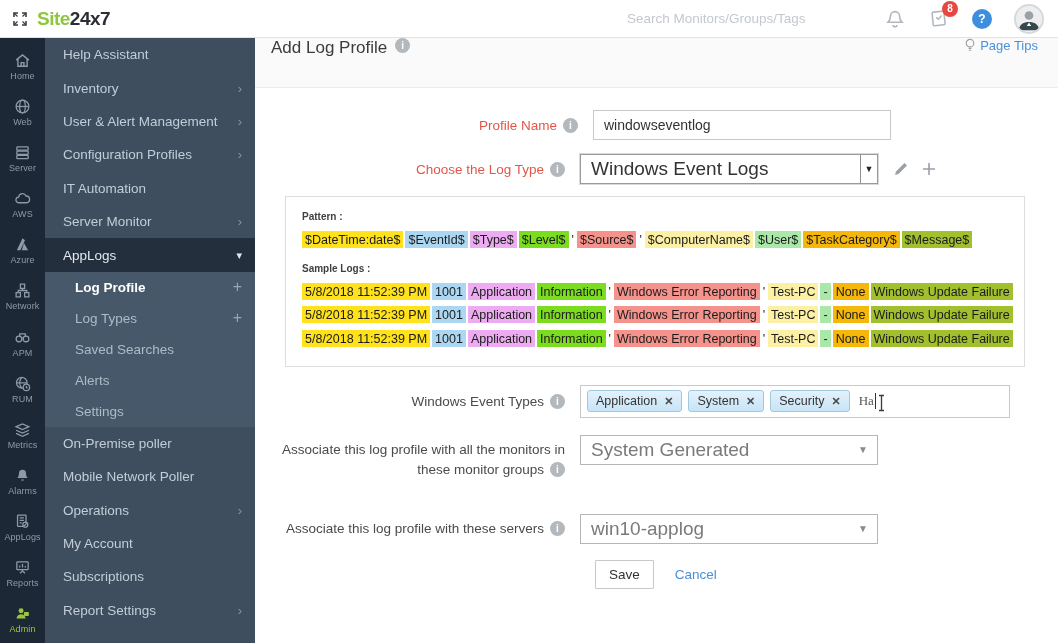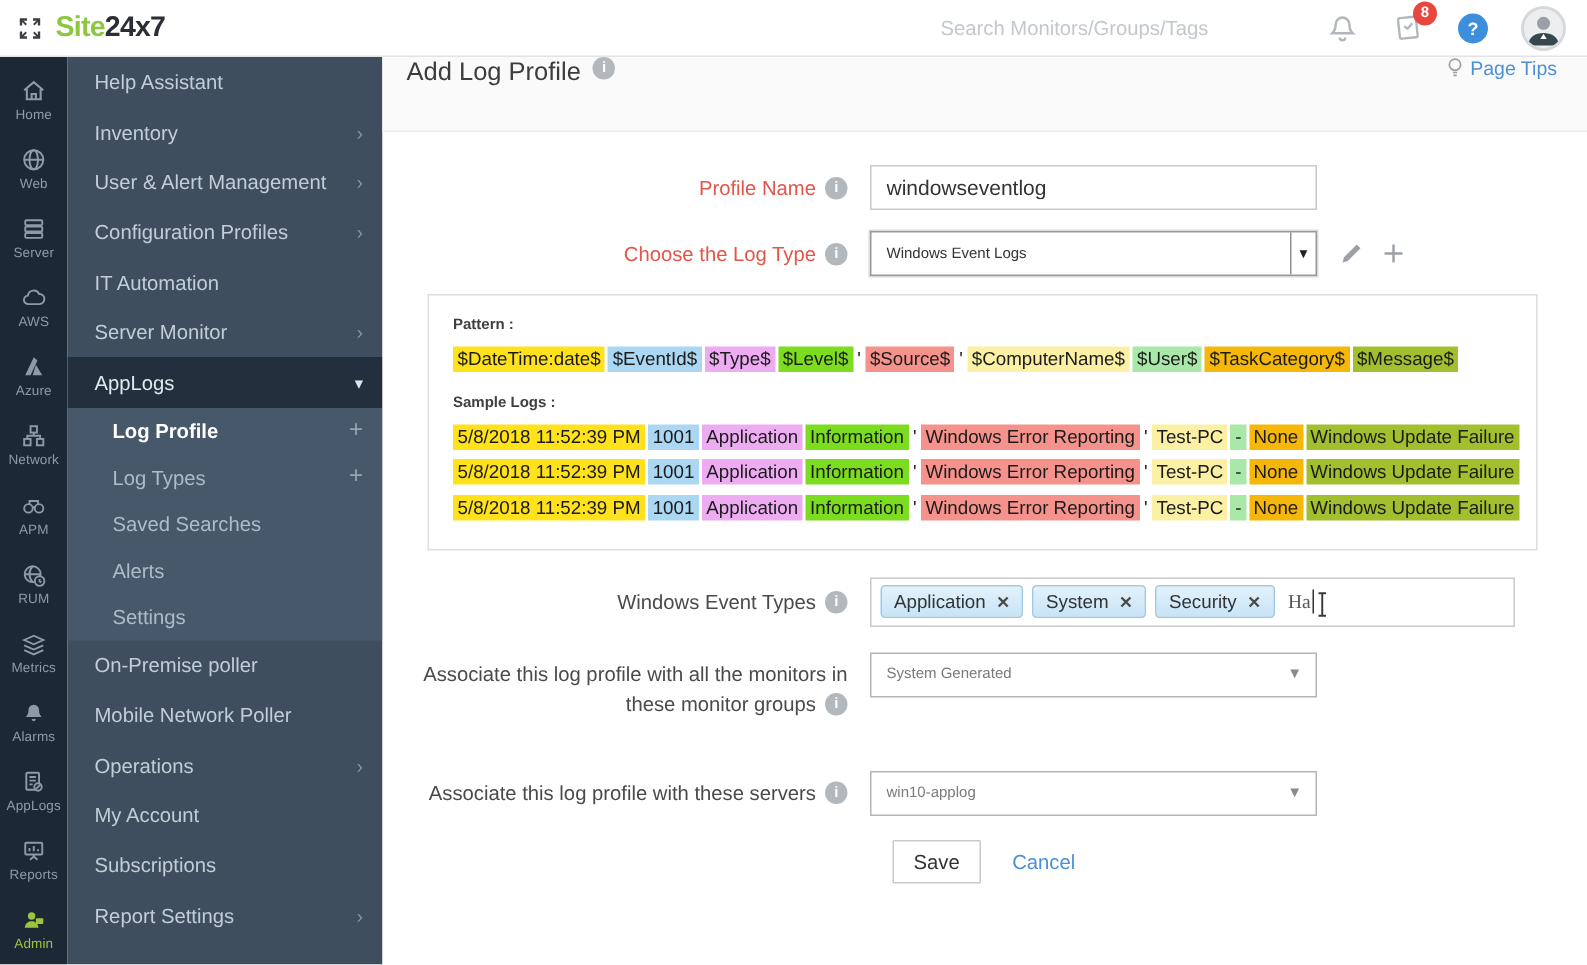--- a/index.html
+++ b/index.html
@@ -52,27 +52,27 @@
 
   .form { position:relative; padding-top:22px; font-size:13.5px; }
   .frow { display:flex; align-items:center; }
   .lbl { width:325px; text-align:right; padding-right:15px; display:block; flex:0 0 auto; }
   .lbl-inner { display:inline-flex; align-items:center; gap:6px; }
   .red { color:#e2564a; }
   .dark { color:#4a4a4a; }
   .info-ic { width:15px; height:15px; border-radius:50%; background:#b3b8bd; color:#fff; font-size:10px; font-weight:bold; font-style:normal; display:inline-flex; align-items:center; justify-content:center; flex:0 0 auto; cursor:pointer; }
   .txt-input { width:298px; height:30px; border:1px solid #c9c9c9; padding:0 10px; font-size:14px; color:#333; font-family:inherit; outline:none; }
   .sel { width:298px; height:30px; border:1px solid #b5b5b5; display:flex; align-items:center; padding-left:10px; position:relative; background:#fff; cursor:pointer; }
-  .sel .selval { flex:1; font-size:10px; }
+  .sel .selval { flex:1; font-size:19px; }
   .sel.styled { border:1px solid #9a9a9a; box-shadow:0 0 0 1px #d9d9d9; }
   .sel.styled .arrowbox { width:17px; align-self:stretch; border-left:1px solid #8f8f8f; display:flex; align-items:center; justify-content:center; color:#222; font-size:9px; }
   .sel.plain .arrow { position:absolute; right:9px; color:#8a8a8a; font-size:10px; }
   .sel .gray { color:#7a7a7a; }
   .mini-ic { width:16px; height:16px; color:#9aa0a6; cursor:pointer; }
-  .row-gap1 { margin-bottom:14px; }
+  .row-gap1 { margin-bottom:14px;margin-left:13px; }
   .row-gap2 { margin-bottom:12px; }
 
   .pattern-box { margin:12px 0 18px 30px; width:740px; border:1px solid #ddd; background:#fff; padding:14px 16px 14px 16px; }
   .pb-heading { font-weight:bold; font-size:10px; color:#404040; margin-bottom:7px; }
   .tok-line { line-height:19px; margin-bottom:14px; }
   .tok { font-size:12.5px; color:#1b1b1b; padding:1.5px 3px; margin-right:2px; white-space:nowrap; }
   .tok.nobg { padding:1.5px 1px; }
   .log-row { line-height:19px; margin-bottom:3.5px; white-space:nowrap; }
 
   .tags-box { width:430px; height:33px; border:1px solid #c9c9c9; display:flex; align-items:center; padding:0 6px; gap:6px; position:relative; background:#fff; }

